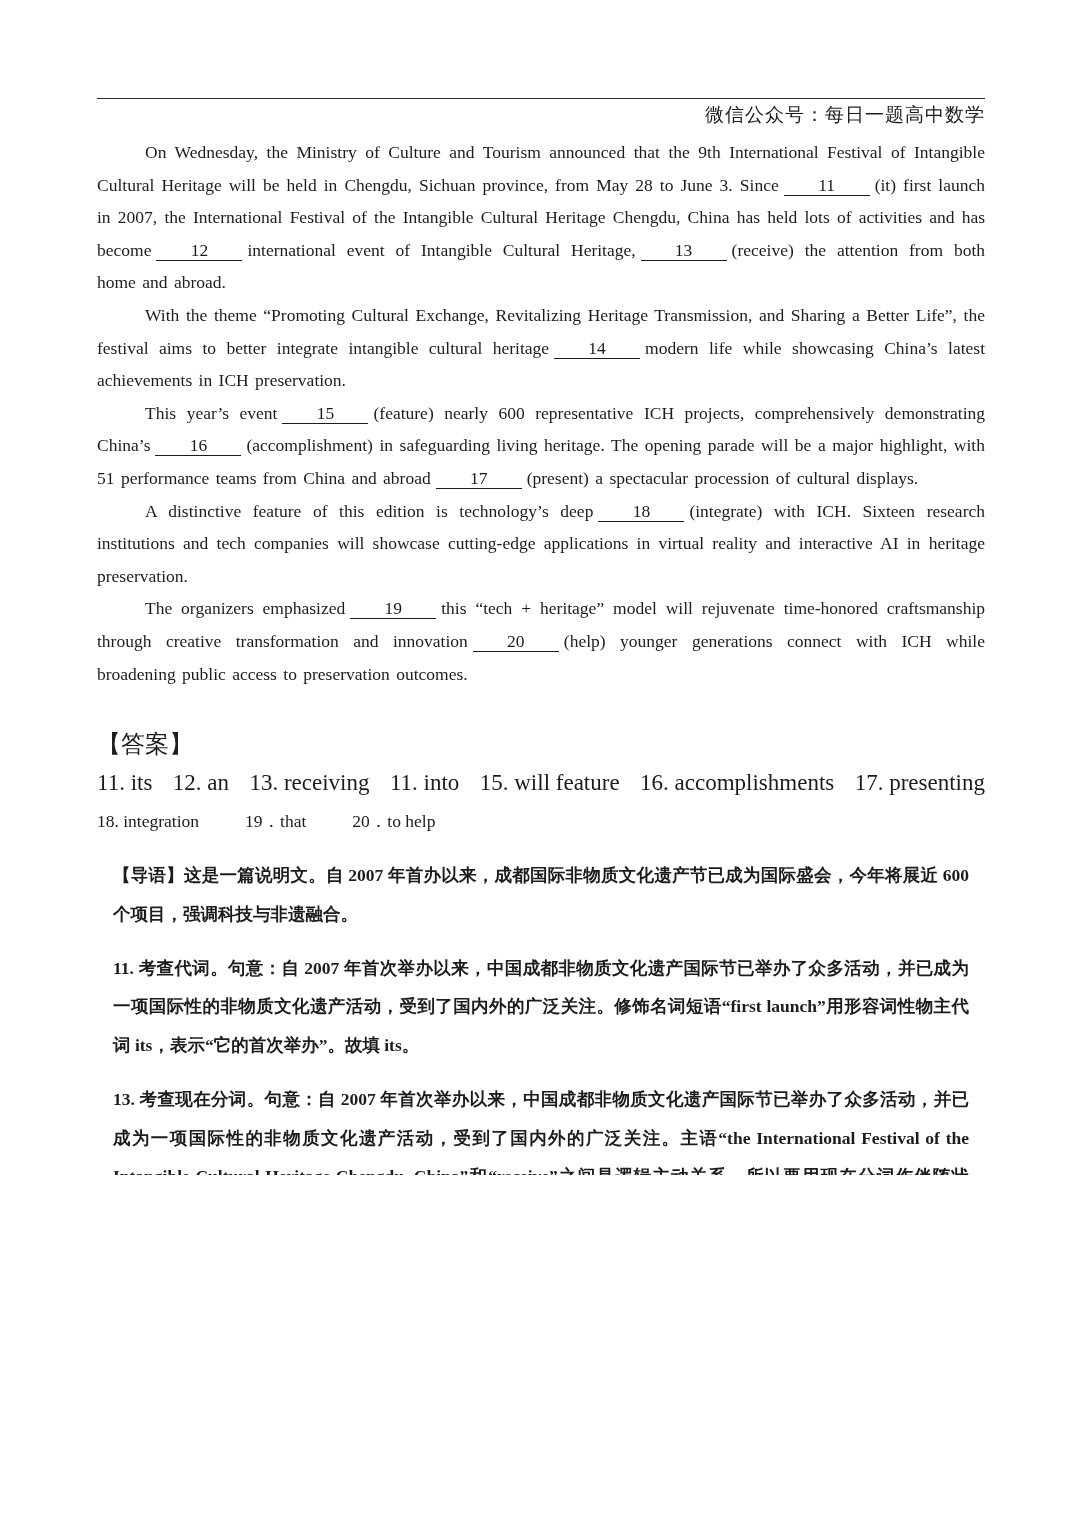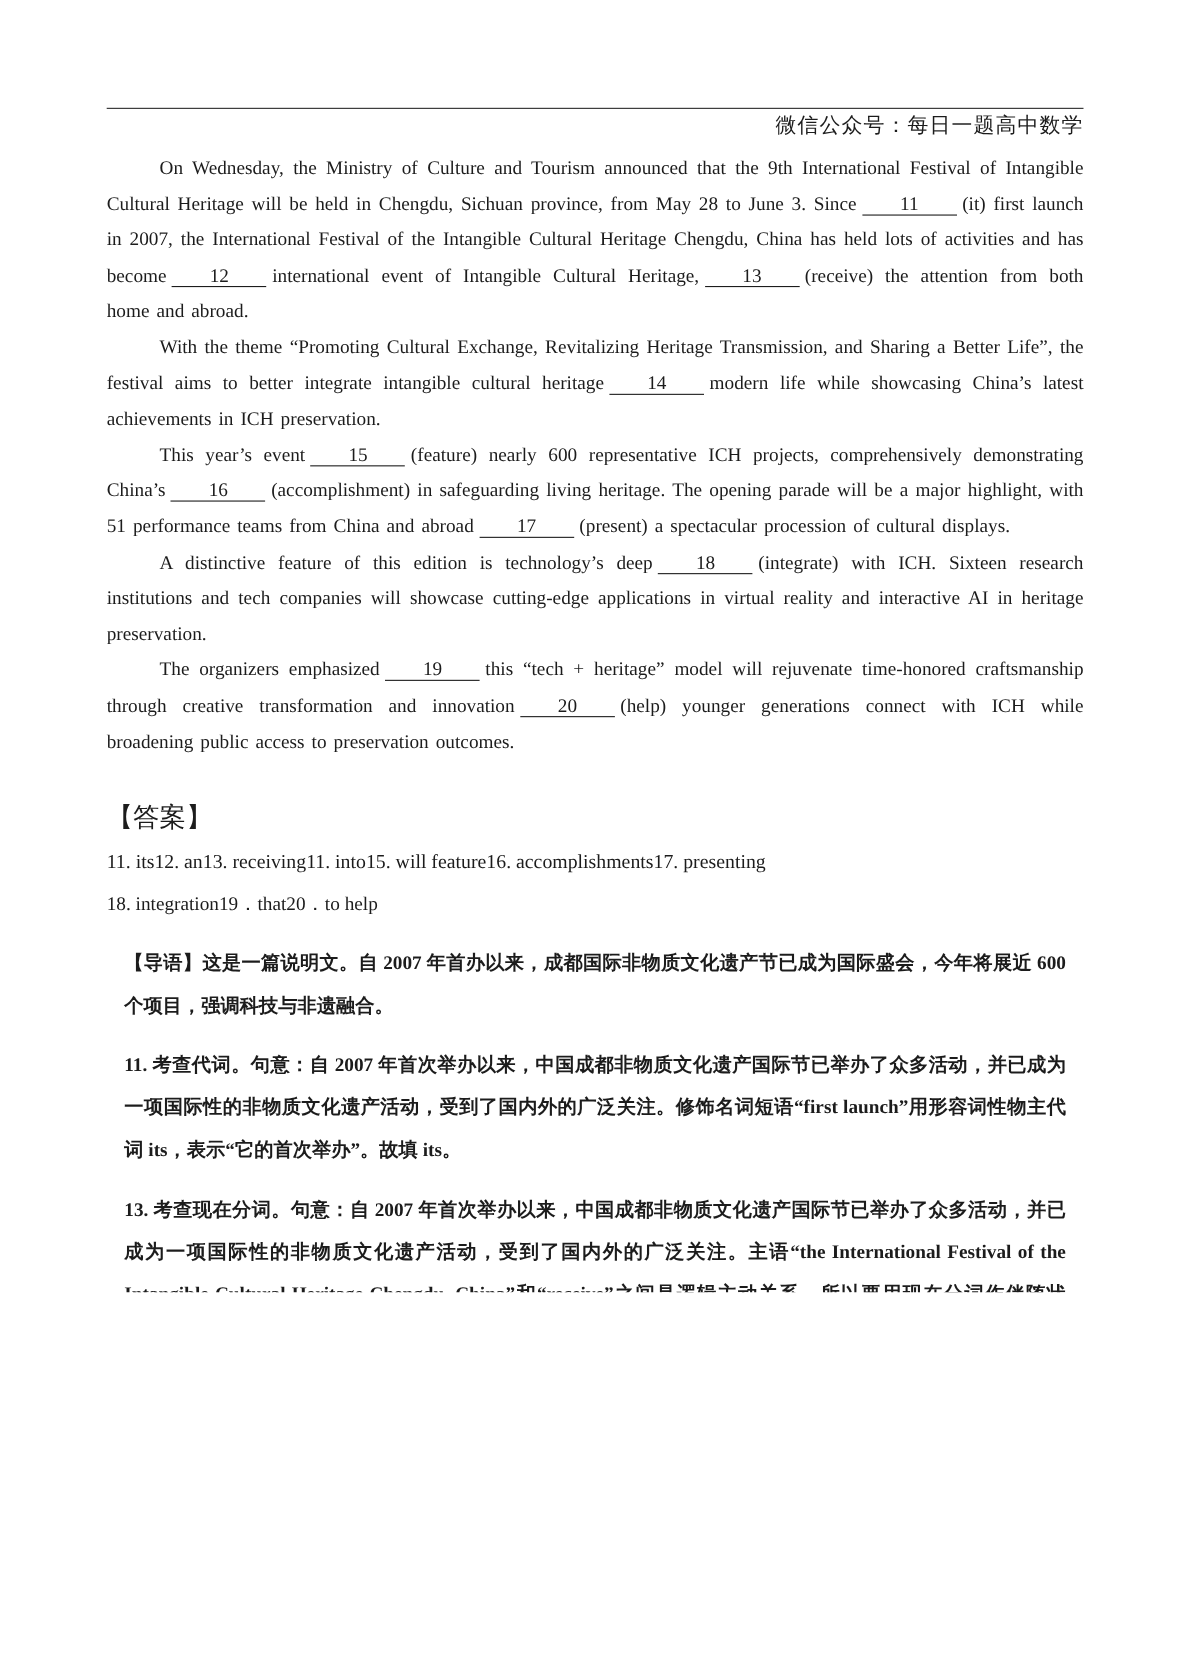--- a/index.html
+++ b/index.html
@@ -49,25 +49,27 @@
     border-bottom: 1.3px solid #1c1c1c;
     vertical-align: baseline;
   }
   .answers { margin-top: 34px; }
   .ans-heading {
     font-size: 24px;
     line-height: 40px;
   }
   .ans-line1 {
     display: flex;
-    font-size: 18px;
+    justify-content: space-between;
+    font-size: 23px;
     line-height: 38px;
   }
   .ans-line2 {
     display: flex;
+    gap: 46px;
     font-size: 17.5px;
     line-height: 38px;
     text-align: center;
   }
   .explanations { margin-top: 0; }
   .exp {
     margin: 16px;
     text-align: justify;
     font-size: 17.5px;
     line-height: 38.4px;

